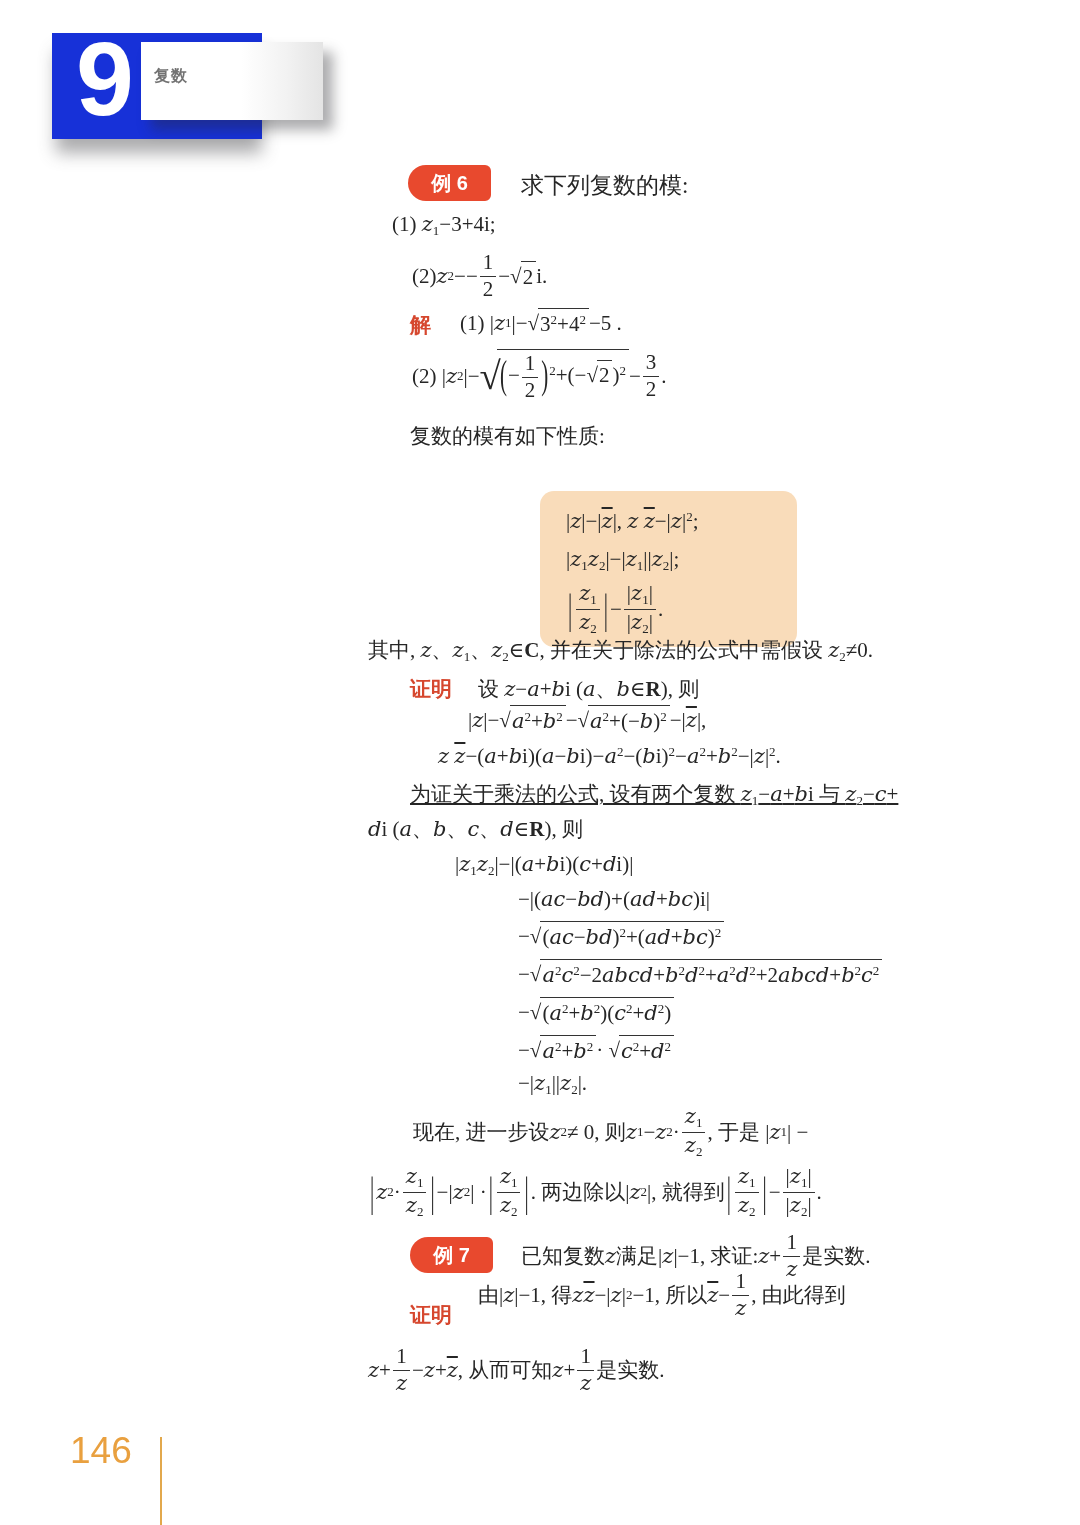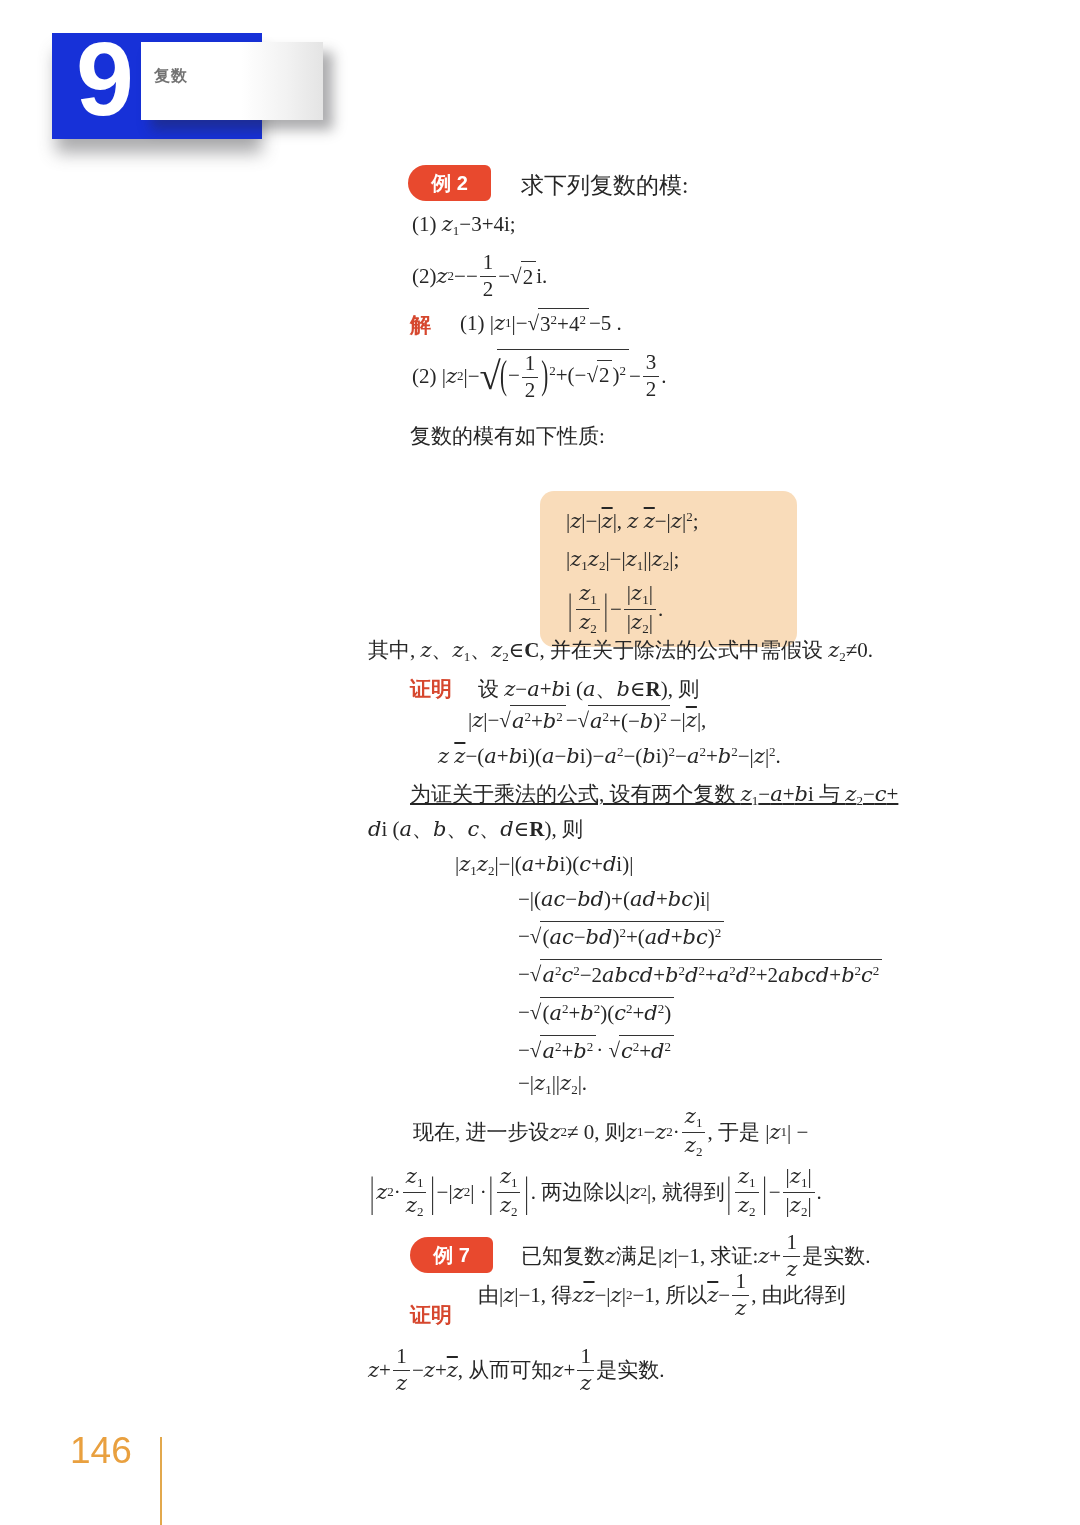--- a/index.html
+++ b/index.html
@@ -39,24 +39,24 @@
   .pagenum{font-family:"Liberation Sans",sans-serif;font-size:37px;}
 </style>
 </head>
 <body>
 
 <div class="abs bluebox" style="left:52px;top:33px;width:210px;height:106px;background:#1731d8;"></div>
 <div class="abs" style="left:76px;top:26px;font-family:'Liberation Sans',sans-serif;font-weight:bold;font-size:104px;line-height:106px;color:#fff;z-index:2;">9</div>
 <div class="abs tab" style="left:141px;top:42px;width:182px;height:78px;z-index:3;background:linear-gradient(90deg,#ffffff 55%,#f2f2f2 80%,#e4e4e4 100%);"></div>
 <div class="abs" style="left:154px;top:66px;z-index:4;font-family:'Liberation Sans',sans-serif;font-weight:bold;font-size:16px;color:#737373;letter-spacing:1px;">复数</div>
 
-<div class="abs badge" style="left:408px;top:165px;background:#e8492e;">例 2</div>
+<div class="abs badge" style="left:408px;top:165px;background:#e8492e;">例 6</div>
 <div class="abs txt" style="left:521px;top:172px;font-size:23px;">求下列复数的模:</div>
 
-<div class="abs txt" style="left:412px;top:211px;">(1) <i>z</i><sub>1</sub>−3+4i;</div>
+<div class="abs txt" style="left:392px;top:211px;">(1) <i>z</i><sub>1</sub>−3+4i;</div>
 <div class="abs txt" style="left:412px;top:250px;height:52px;display:flex;align-items:center;">(2) <i>z</i><sub>2</sub>−−<span class="fr">
       <span class="nu">1</span>
       <span class="de">2</span>
     </span>−√<span class="rad">2</span>i.</div>
 
 <div class="abs txt" style="left:410px;top:312px;color:#d6472e;font-weight:bold;">解</div>
 <div class="abs txt" style="left:460px;top:305px;height:36px;display:flex;align-items:center;">(1) |<i>z</i><sub>1</sub>|−√<span class="rad">3<sup>2</sup>+4<sup>2</sup></span> −5 .</div>
 <div class="abs txt" style="left:412px;top:345px;height:62px;display:flex;align-items:center;">(2) |<i>z</i><sub>2</sub>|−<span class="sqbig">√</span><span class="rad"><span class="bp">(</span>−<span class="fr"><span class="nu">1</span><span class="de">2</span></span><span class="bp">)</span><sup>2</sup>+(−√<span class="rad">2</span>)<sup>2</sup></span> −<span class="fr">
       <span class="nu">3</span>
       <span class="de">2</span>

